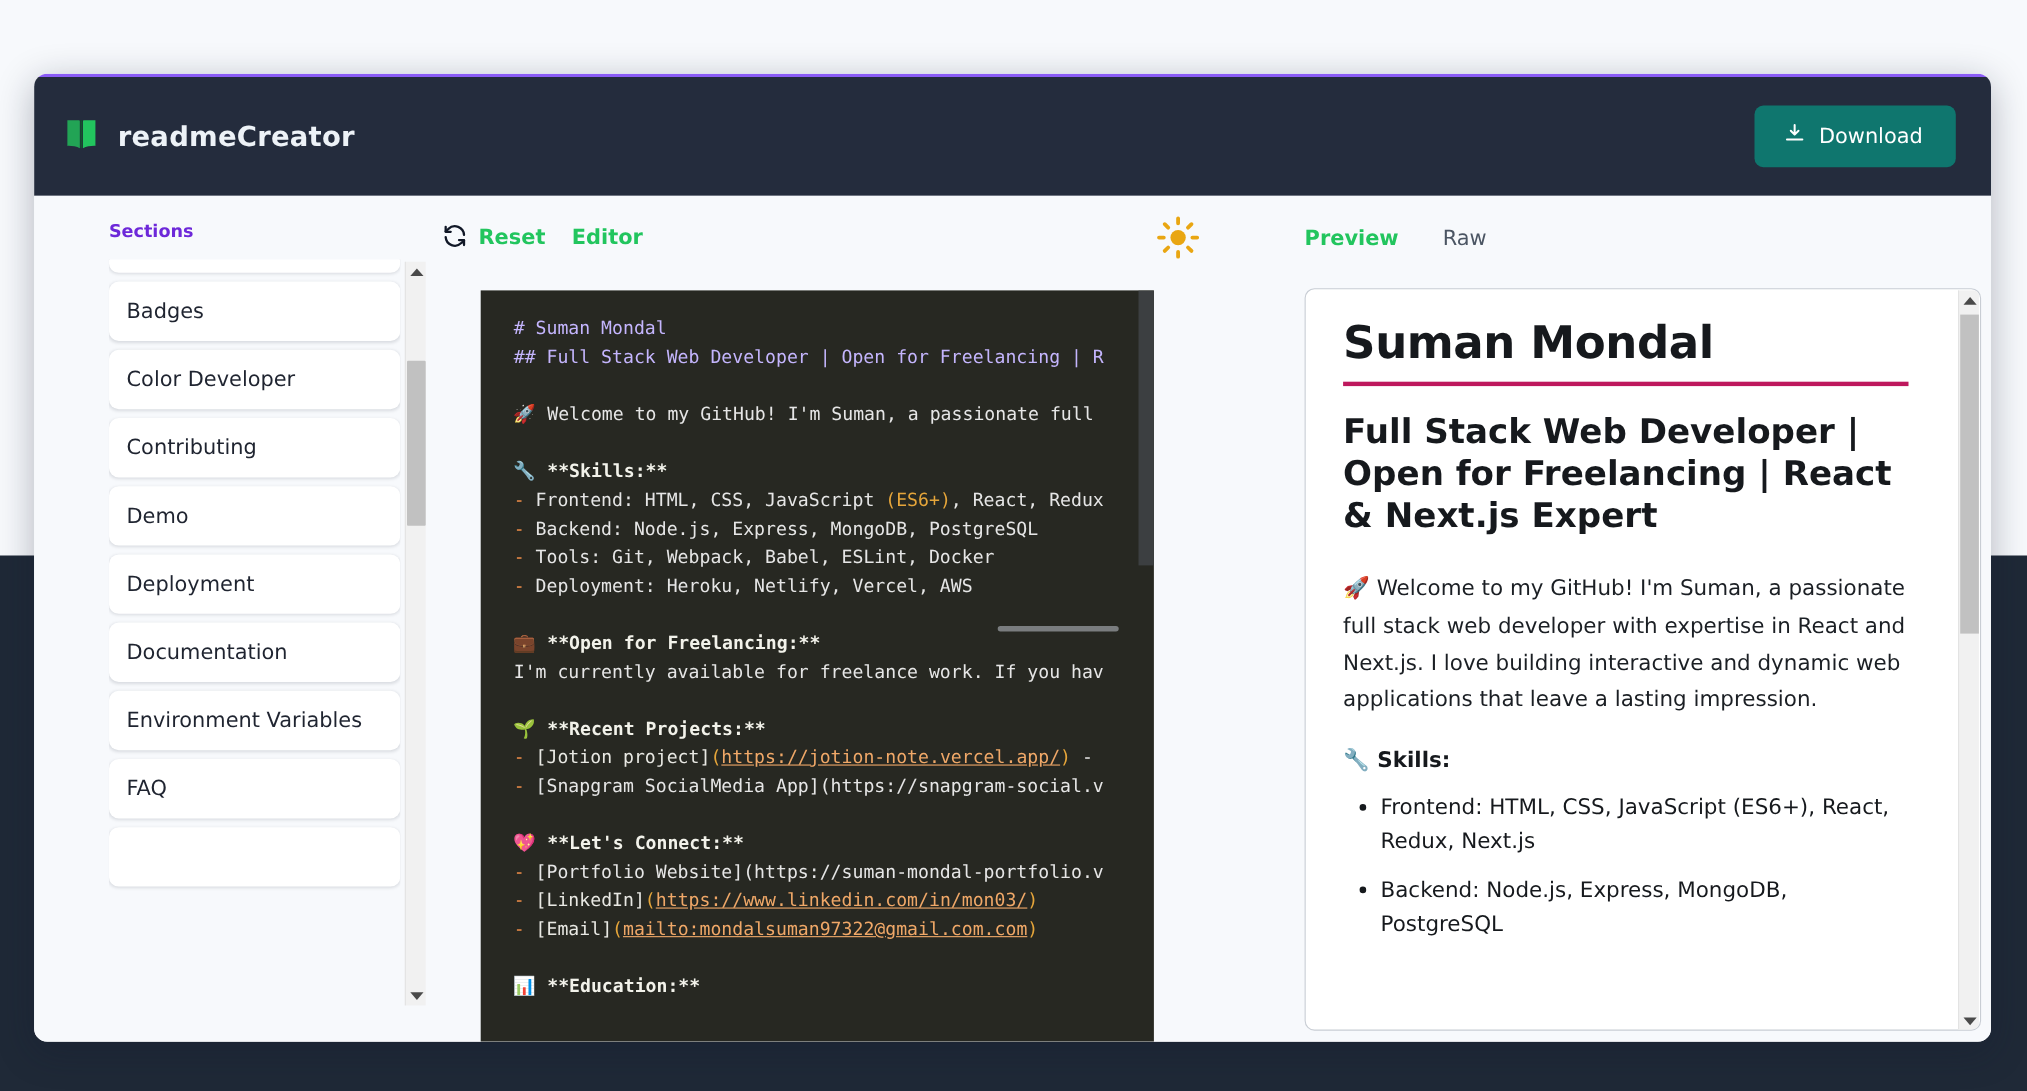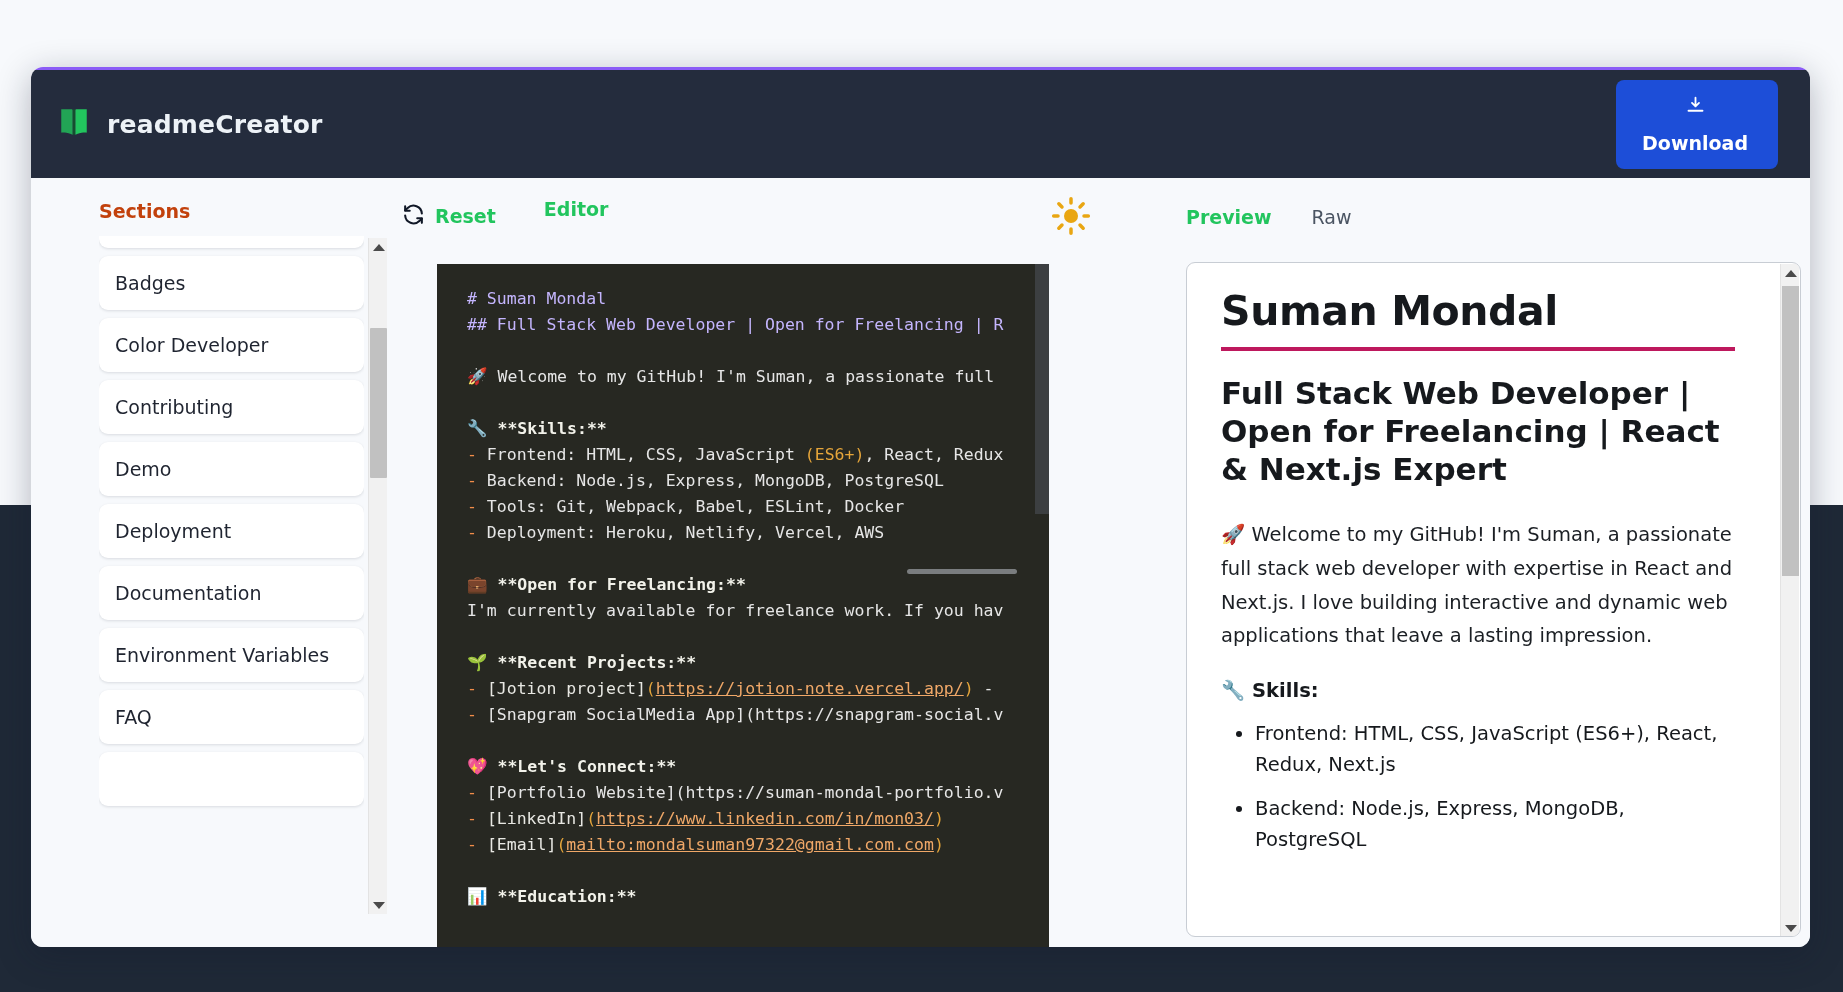--- a/index.html
+++ b/index.html
@@ -42,39 +42,38 @@
     display: flex; align-items: center; justify-content: space-between;
     padding: 0 32px 0 26px;
   }
   #brand { display: flex; align-items: center; gap: 16px; }
   #brand-title {
     color: #edf2f7; font-size: 25px; font-weight: 700;
     font-family: "DejaVu Sans", sans-serif; letter-spacing: .2px;
   }
   #download-btn {
     display: flex; align-items: center; gap: 12px;
-    background: #1d4ed8; color: #ffffff;
+    background: #0f766e; color: #ffffff;
     border: none; border-radius: 8px;
     padding: 15px 30px 15px 26px;
-    font-size: 19px; font-weight: 700;
+    font-size: 19px; font-weight: 400;
     font-family: "DejaVu Sans", sans-serif;
     cursor: pointer;
-    flex-direction: column;
   }
 
   
   #body-area {
     position: absolute; left: 0; top: 111px; width: 100%; height: 769px;
     background: #f7f9fc;
   }
 
   
   #sections-col { position: absolute; left: 46px; top: 0; width: 310px; height: 769px; }
   #sections-heading {
-    color: #c2410c; font-size: 19px; font-weight: 700;
+    color: #6d28d9; font-size: 16px; font-weight: 700;
     font-family: "DejaVu Sans", sans-serif;
     padding: 22px 0 10px 22px;
   }
   #sections-scrollwrap {
     position: absolute; left: 22px; top: 58px; width: 288px; height: 680px;
   }
   #sections-list {
     position: absolute; left: 0; top: 0; width: 265px; height: 680px;
     overflow: hidden;
   }
@@ -105,32 +104,32 @@
   .sb-tri.up { border-bottom:7px solid #4a4a4a; }
   .sb-tri.down { border-top:7px solid #4a4a4a; }
   #sections-thumb {
     position:absolute; left:1px; top:90px; width:17px; height:150px;
     background:#c1c1c1; border-radius:1px;
   }
 
   
   #editor-col { position: absolute; left: 370px; top: 0; width: 745px; height: 769px; }
   #editor-toolbar {
-    display:flex; gap: 10px;
+    display:flex; align-items:center; gap: 10px;
     padding: 20px 0 0 0; height: 56px;
   }
   #reset-btn {
     display:flex; align-items:center; gap:9px; cursor:pointer;
     background:none;border:none;padding:0;
   }
   #reset-label, #editor-tab {
     color:#22c55e; font-size:19px; font-weight:700;
     font-family:"DejaVu Sans", sans-serif;
   }
-  #editor-tab { margin-left: 38px; cursor:pointer; }
+  #editor-tab { margin-left: 14px; cursor:pointer; }
   #editor-frame {
     position:absolute; left: 36px; top: 86px;
     width: 612px; height: 683px;
     background: #272822;
     overflow: hidden;
   }
   #code {
     position:absolute; left: 0; top: 0;
     padding: 22px 0 0 30px;
     font-family: "DejaVu Sans Mono", monospace;

